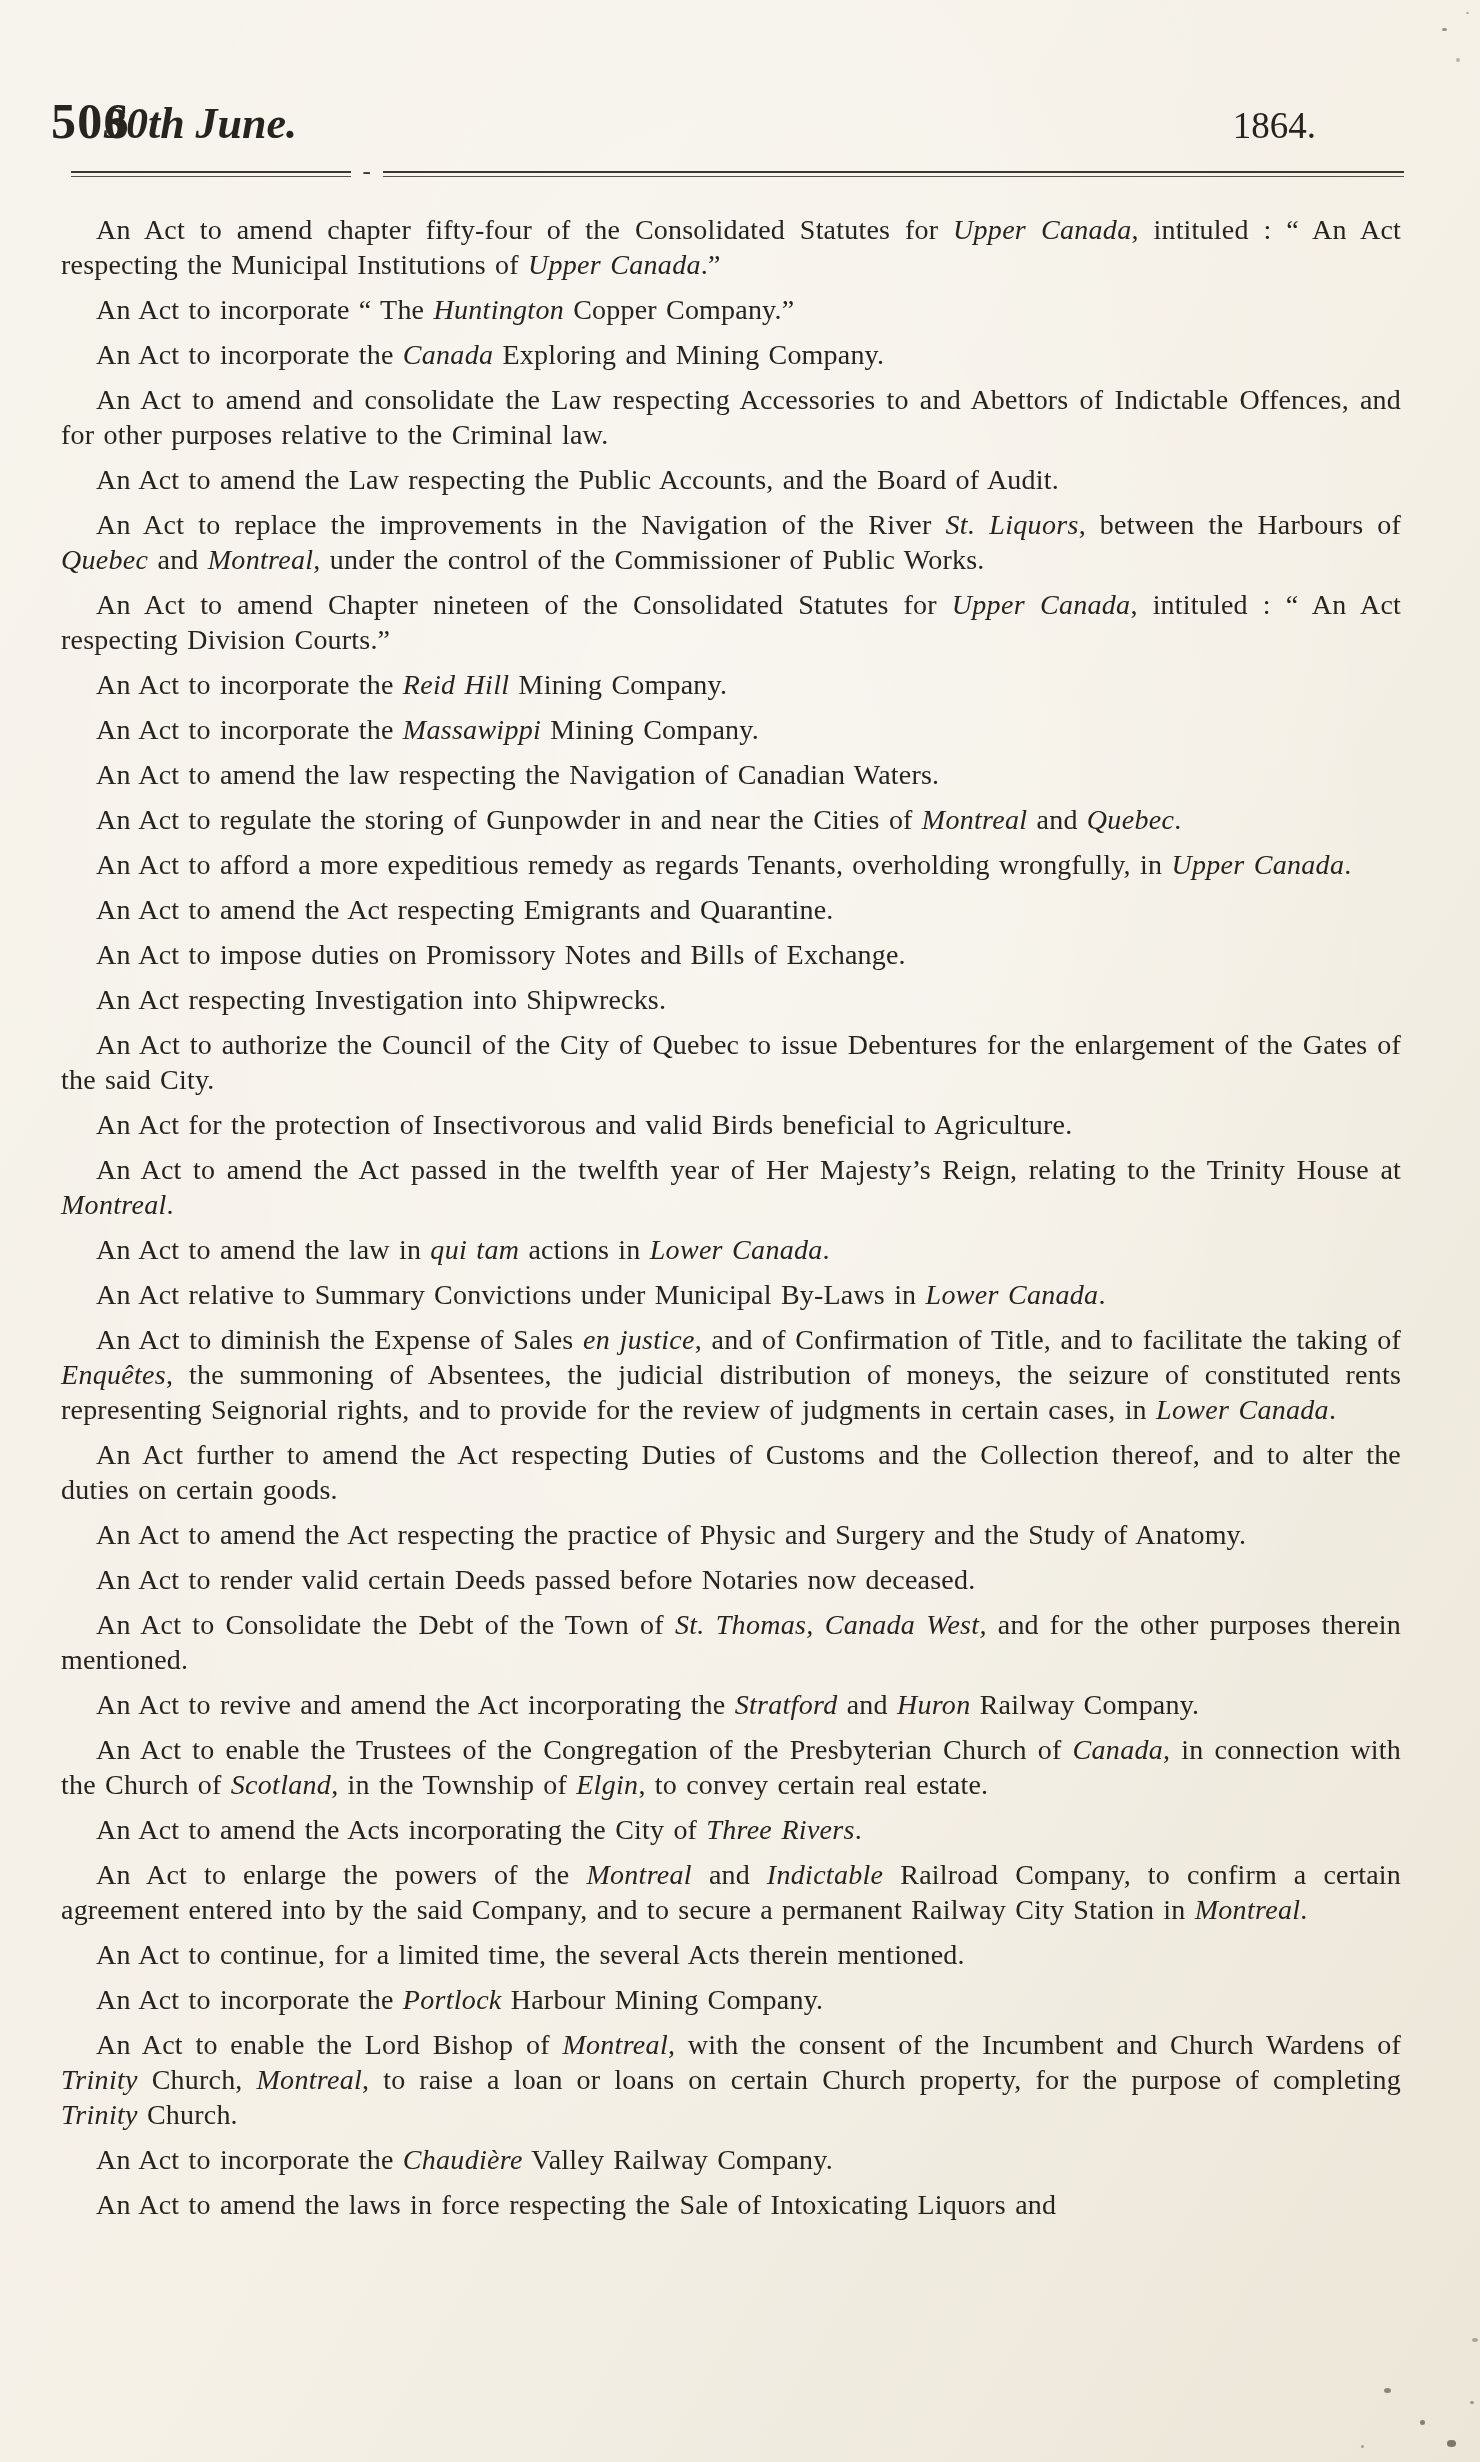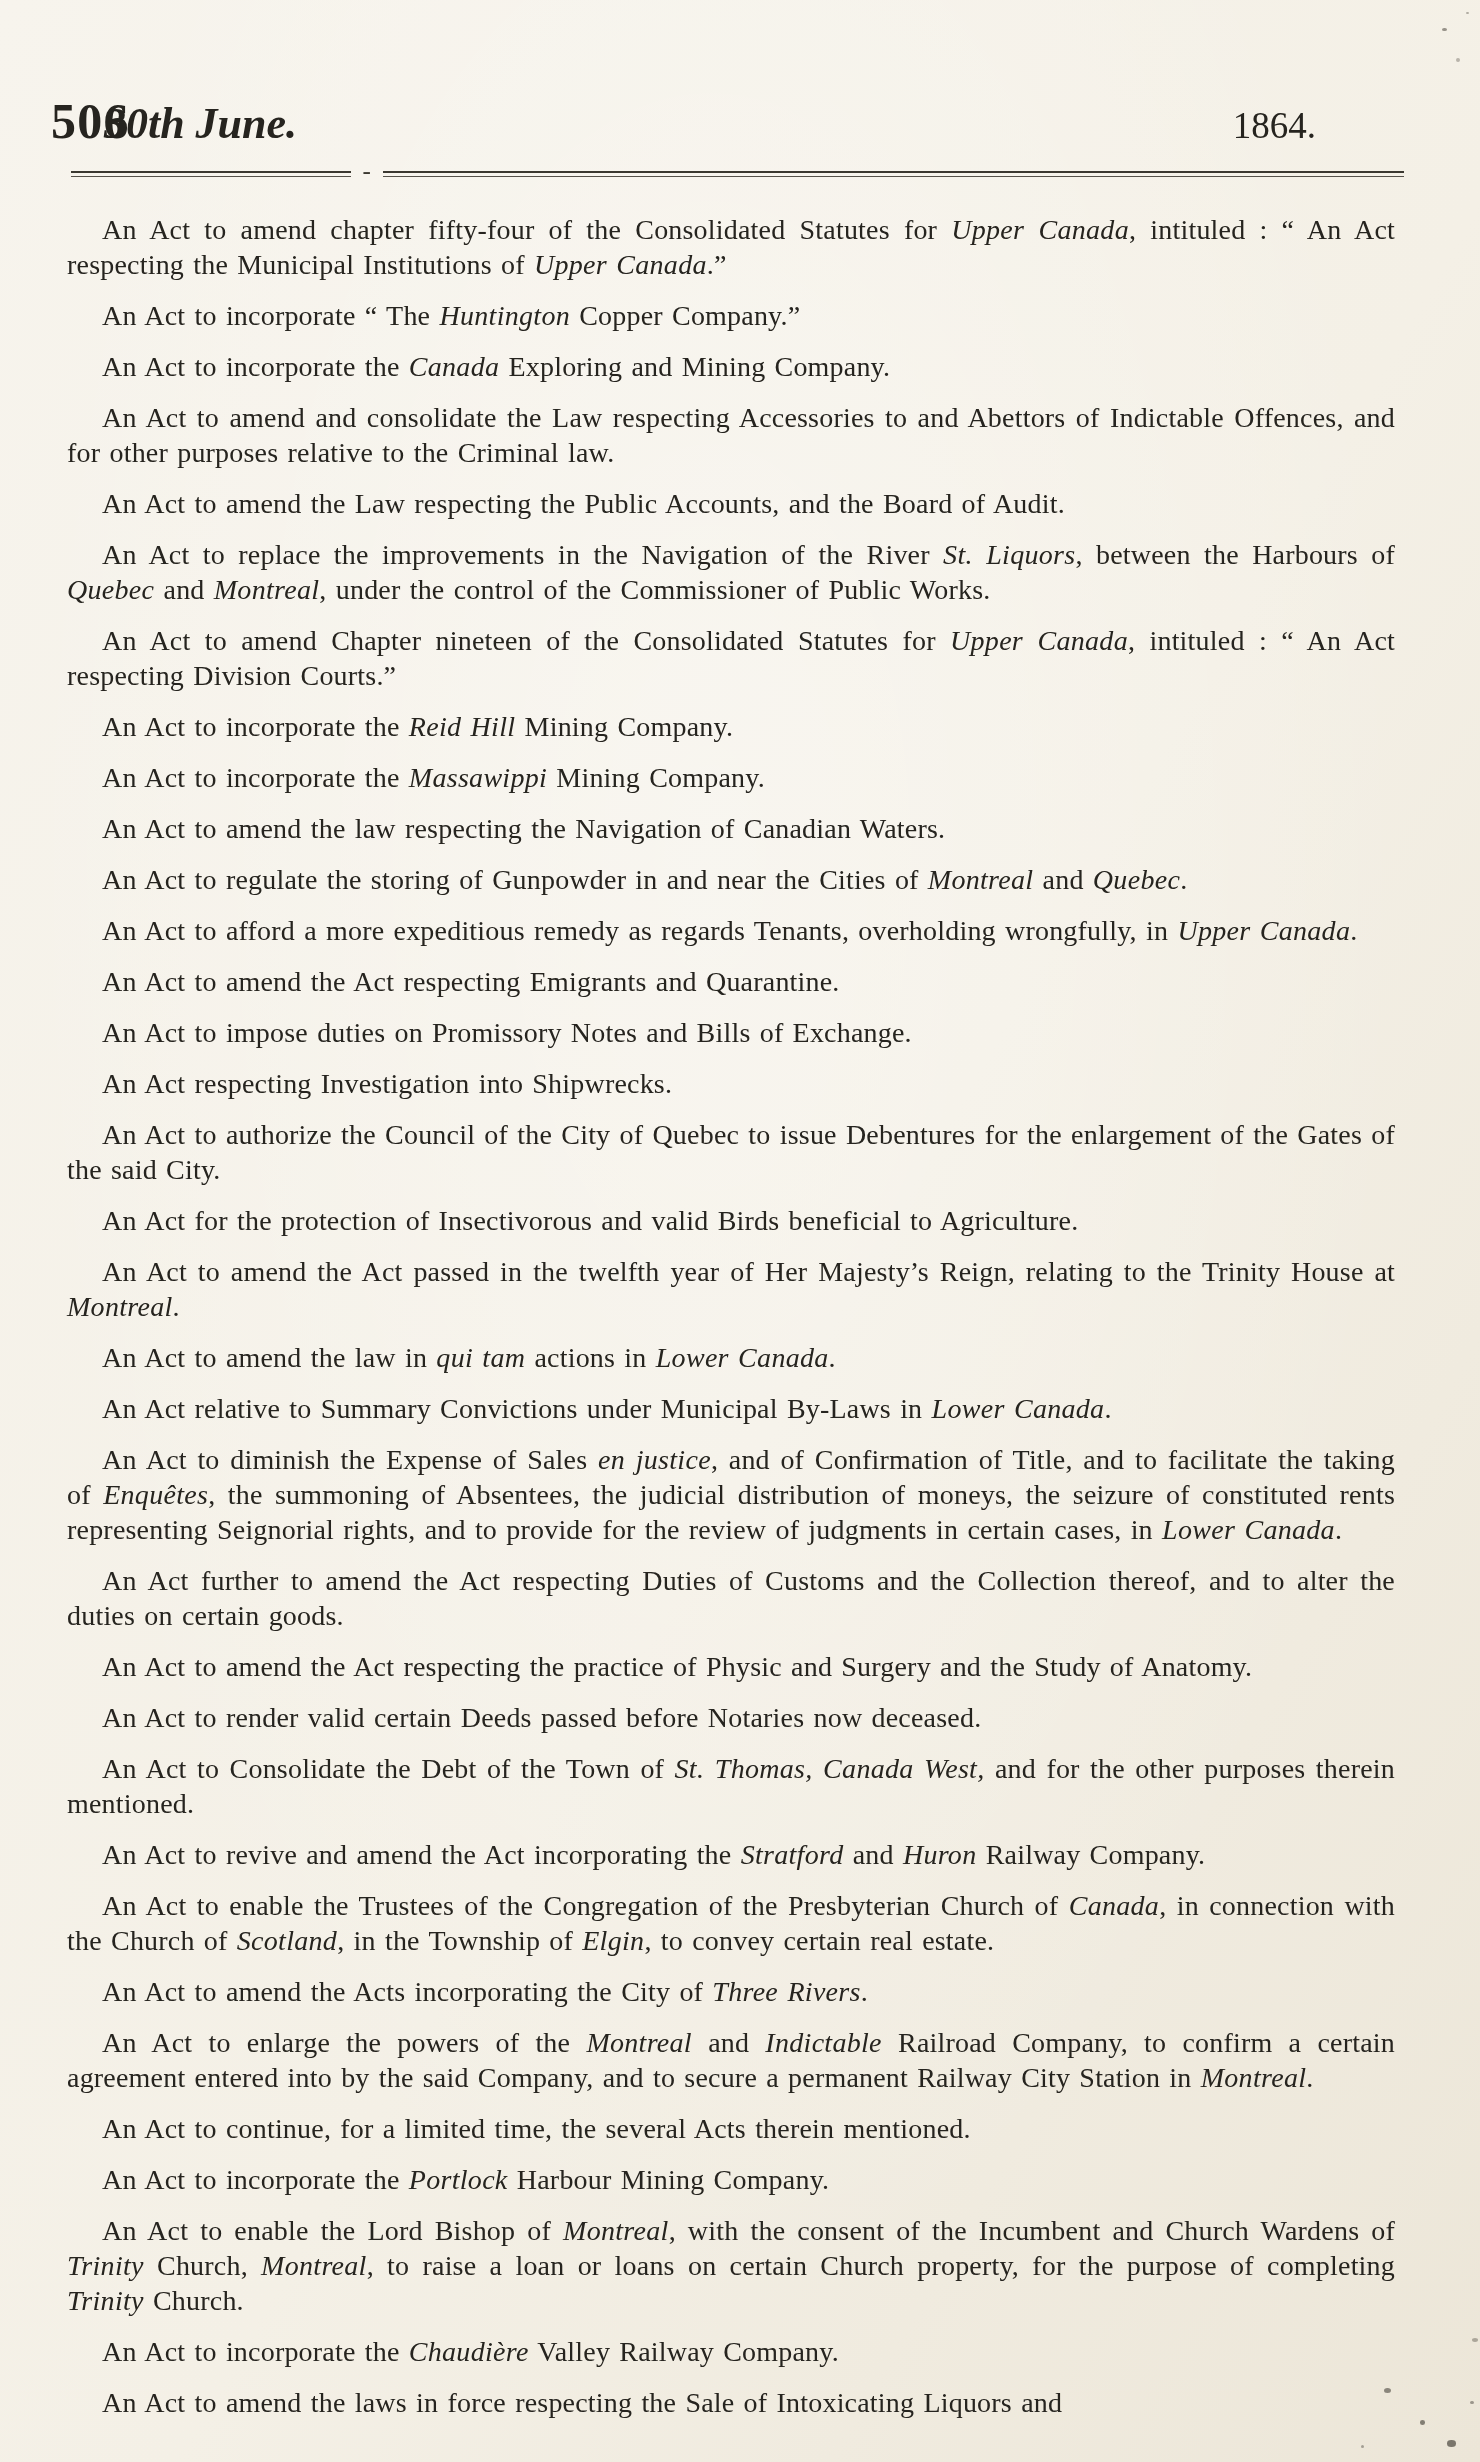--- a/index.html
+++ b/index.html
@@ -71,21 +71,21 @@
     line-height: 6.6px;
     color: #3b3830;
     padding: 0 11.8px;
     transform: translateY(-2.6px);
   }
   
   .acts {
     margin-top: 34px;
   }
   .act {
-    margin: 16px;
+    margin: 10px;
     font-size: 28px;
     line-height: 35px;
     text-align: justify;
     text-indent: 35px;
     word-spacing: 2px;
     letter-spacing: 0.2px;
   }
   .act i { letter-spacing: 0.3px; }
   
   .speck {

